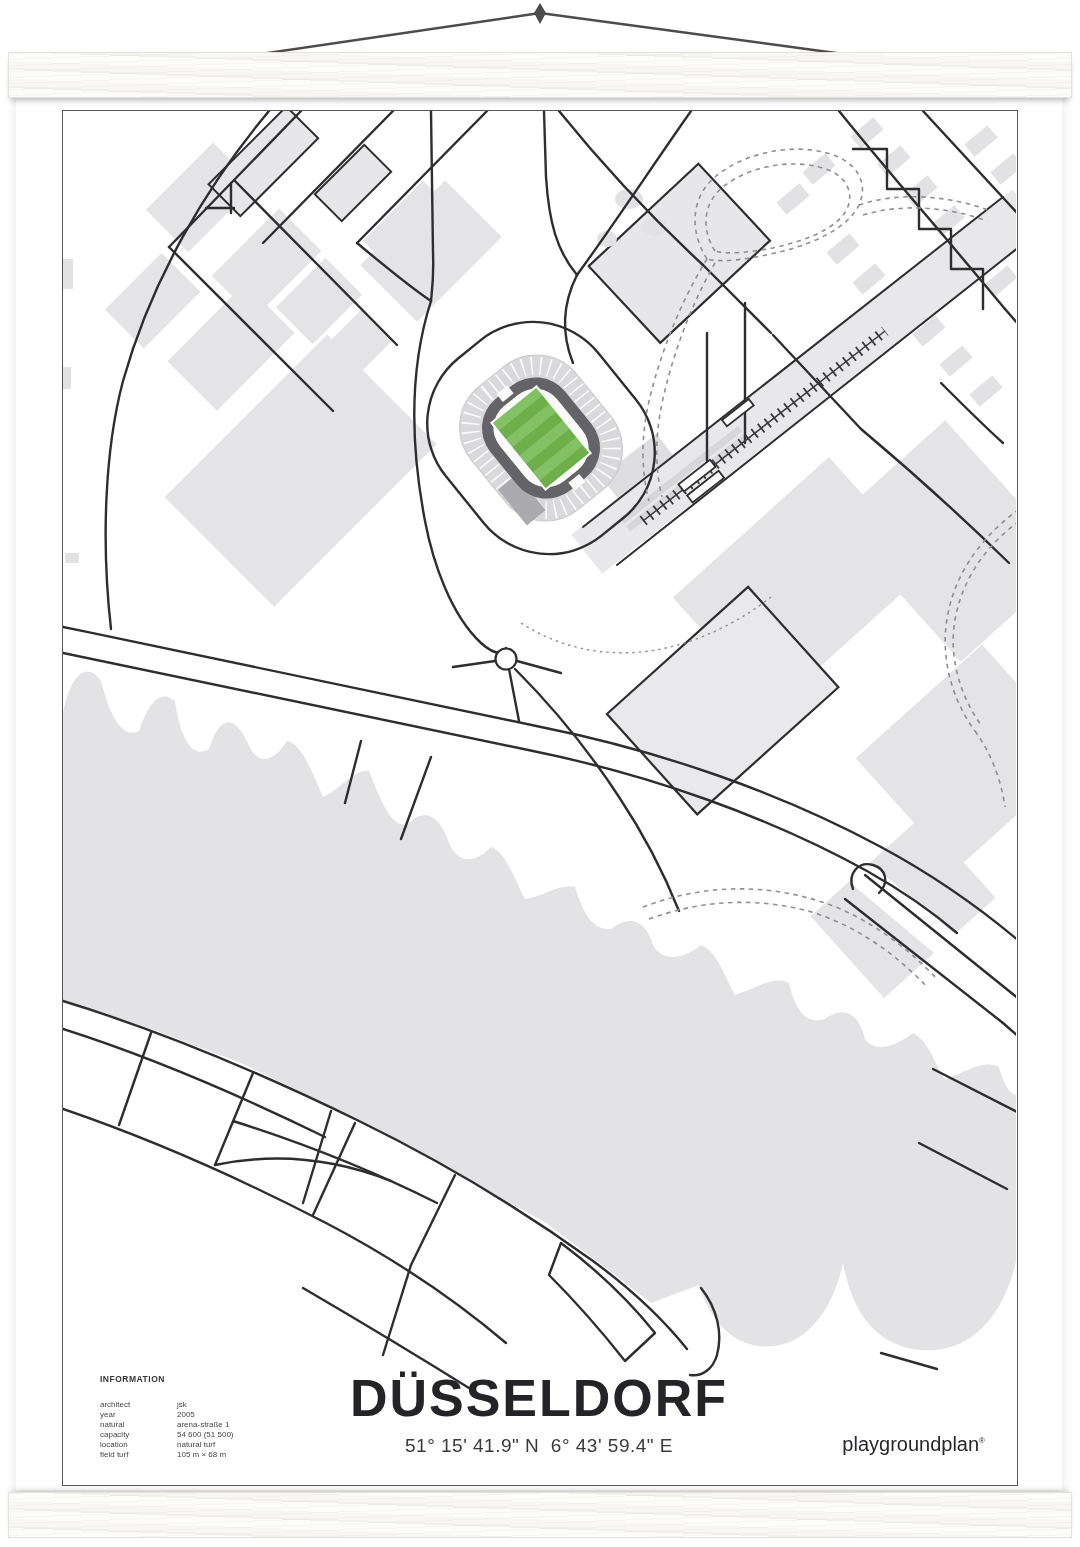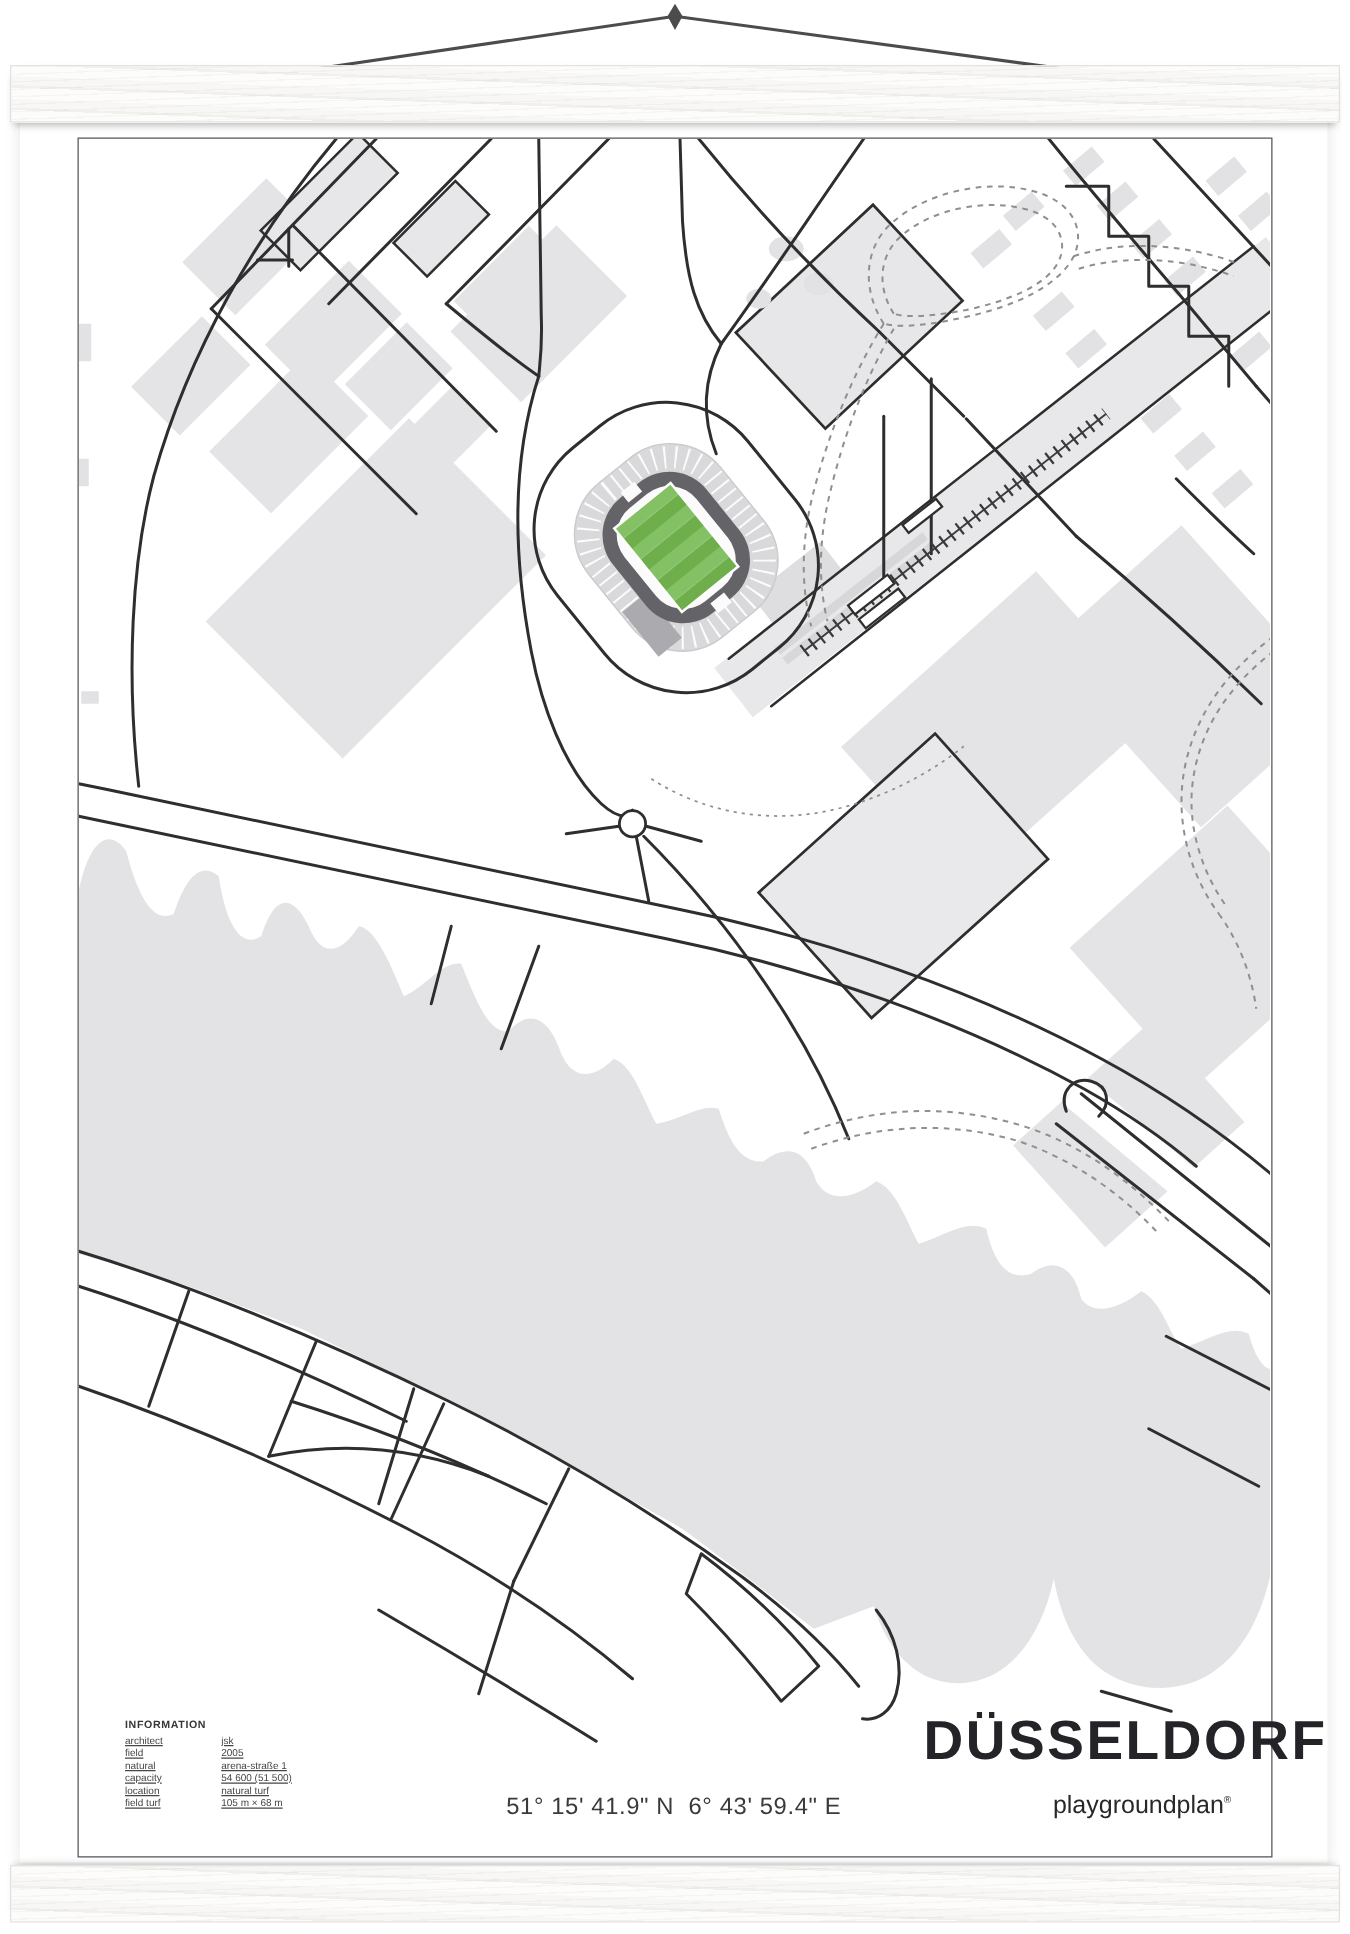--- a/index.html
+++ b/index.html
@@ -17,25 +17,25 @@
   .bar{position:absolute;left:8px;width:1064px;height:46px;box-sizing:border-box;
        border:1px solid #e3e2de;
        background:
          repeating-linear-gradient(178deg, rgba(0,0,0,.028) 0 1px, rgba(0,0,0,0) 1px 6px),
          repeating-linear-gradient(2deg, #fcfcfb 0 9px, #f1f0ed 9px 11px, #f8f7f5 11px 18px);}
   .bar.top{top:52px;box-shadow:0 5px 6px -3px rgba(0,0,0,.30);}
   .bar.bottom{top:1492px;box-shadow:0 -4px 6px -3px rgba(0,0,0,.22);}
   
   .info{position:absolute;left:84px;top:1316px;color:#46464a;}
   .info .head{font-size:8.5px;font-weight:bold;letter-spacing:.06em;color:#37373b;}
-  .info .rows{margin-top:4px;text-decoration:underline;}
+  .info .rows{margin-top:16px;}
   .info .row{display:flex;font-size:8px;line-height:10px;}
   .info .row .lbl{width:77px;}
-  .title{position:absolute;left:0;right:0;top:1310px;text-align:right;
-         font-size:44px;font-weight:700;letter-spacing:2px;color:#242428;}
+  .title{position:absolute;left:0;right:0;top:1310px;text-align:center;
+         font-size:52px;font-weight:700;letter-spacing:2px;color:#242428;}
   .coords{position:absolute;left:0;right:0;top:1377px;text-align:center;white-space:pre;
           font-size:19px;letter-spacing:.5px;color:#3a3a3e;}
   .brand{position:absolute;right:77px;top:1375px;font-size:20px;font-weight:400;color:#28282c;}
   .brand sup{font-size:8px;}
 </style>
 </head>
 <body>
 
 <div class="scene">
 
@@ -232,21 +232,21 @@
     </div>
 
     <div class="info">
       <div class="head">INFORMATION</div>
       <div class="rows">
         <div class="row">
           <span class="lbl">architect</span>
           <span class="val">jsk</span>
         </div>
         <div class="row">
-          <span class="lbl">field</span>
+          <span class="lbl">year</span>
           <span class="val">2005</span>
         </div>
         <div class="row">
           <span class="lbl">natural</span>
           <span class="val">arena-straße 1</span>
         </div>
         <div class="row">
           <span class="lbl">capacity</span>
           <span class="val">54 600 (51 500)</span>
         </div>

